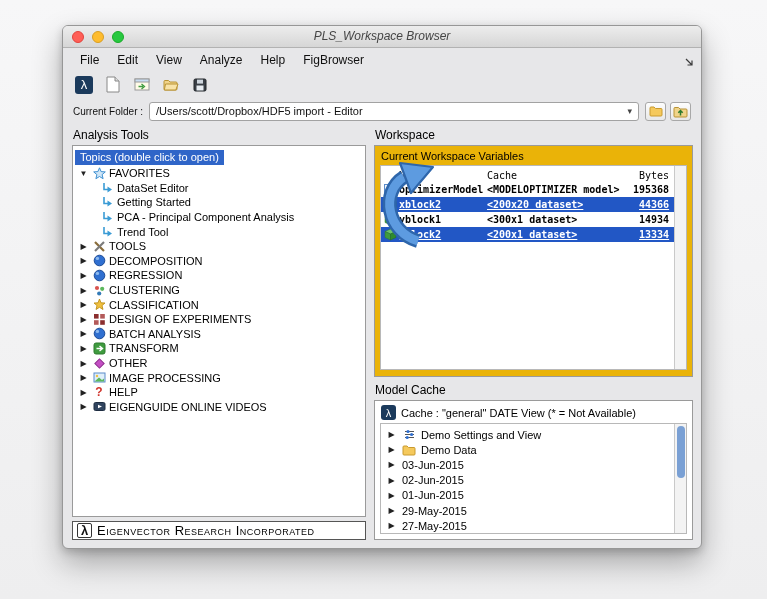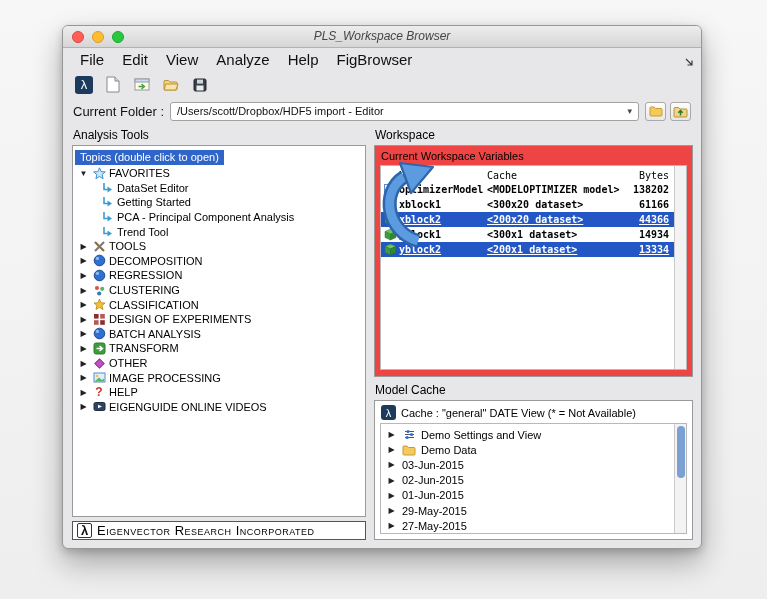--- a/index.html
+++ b/index.html
@@ -24,28 +24,28 @@
     border-bottom:1px solid #b2b2b2;
   }
   .traffic { position:absolute; left:9px; top:5px; display:flex; gap:8px; }
   .tl { width:12px; height:12px; border-radius:50%; display:inline-block; }
   .tl.red    { background:#ff5f57; border:1px solid #e0443e; }
   .tl.yellow { background:#febc2e; border:1px solid #d89e24; }
   .tl.green  { background:#28c840; border:1px solid #1aab29; }
   .win-title { text-align:center; line-height:21px; font-size:12px; color:#454545;font-style:italic; }
 
   .menubar { flex:0 0 23px; display:flex; align-items:center; padding:0 8px; position:relative; }
-  .menu-item { font-size:15px; color:#101010; padding:2px 9px; cursor:default; }
+  .menu-item { font-size:12px; color:#101010; padding:2px 9px; cursor:default; }
   .menu-corner { position:absolute; right:7px; top:5px; }
 
   .toolbar { flex:0 0 27px; display:flex; align-items:center; gap:7px; padding:0 10px; }
   .tool-btn { display:inline-flex; align-items:center; justify-content:center; width:22px; height:22px; }
 
   .folder-row { flex:0 0 26px; display:flex; align-items:center; gap:6px; padding:0 10px; }
-  .cf-label { font-size:13px; color:#111; white-space:nowrap; }
+  .cf-label { font-size:10px; color:#111; white-space:nowrap; }
   .combo {
     flex:1; height:19px; background:#fff; border:1px solid #a2a2a2; border-radius:3px;
     display:flex; align-items:center; padding:0 6px; position:relative;
   }
   .combo-text { font-size:11px; color:#111; white-space:nowrap; overflow:hidden; flex:1; }
   .combo-arrow { font-size:9px; color:#444; margin-left:4px; }
   .cf-btn { display:inline-flex; align-items:center; justify-content:center; width:21px; height:19px;
             background:linear-gradient(#fdfdfd,#e8e8e8); border:1px solid #a8a8a8; border-radius:3px; }
 
   
@@ -68,21 +68,21 @@
 
   .footer-box {
     margin-top:4px; flex:0 0 19px; background:#fff; border:1px solid #555;
     display:flex; align-items:center; gap:5px; padding:0 4px;
   }
   .footer-lambda { font-size:13px; font-weight:bold; color:#111; border:1px solid #333; width:15px; height:15px;
                    display:inline-flex; align-items:center; justify-content:center; border-radius:2px; }
   .footer-text { font-variant:small-caps; font-size:13px; letter-spacing:.5px; color:#000; white-space:nowrap; }
 
   .right-col { flex:1; display:flex; flex-direction:column; min-height:0; }
-  .ws-panel { flex:0 0 232px; background:#ef4444; border:1px solid #9a9a9a; padding:3px 5px 6px; display:flex; flex-direction:column; }
+  .ws-panel { flex:0 0 232px; background:#eab308; border:1px solid #9a9a9a; padding:3px 5px 6px; display:flex; flex-direction:column; }
   .ws-subtitle { font-size:11px; color:#000; padding:1px 0 3px 1px; }
   .ws-box { flex:1; border:1px solid #b8b8b8; display:flex; min-height:0; background:#fff; }
   .ws-table { flex:1; padding-top:2px; font-family:"DejaVu Sans Mono", monospace; font-size:10px; min-width:0; }
   .ws-header { display:flex; align-items:center; height:14px; color:#000; }
   .ws-row { display:flex; align-items:center; height:15px; font-weight:bold; color:#000; }
   .ws-row.selected { background:#2257c5; color:#fff;text-decoration:underline; }
   .c-icon { width:18px; flex:0 0 18px; display:inline-flex; justify-content:center; }
   .c-name { width:88px; flex:0 0 88px; white-space:nowrap; overflow:hidden; }
   .c-value { width:146px; flex:0 0 146px; white-space:nowrap; overflow:hidden; }
   .c-bytes { flex:1; text-align:right; padding-right:5px; white-space:nowrap; }
@@ -386,35 +386,21 @@
                     <span class="c-icon">
                       <span class="icn">
                         <svg width="13" height="13">
                           <rect x=".5" y="1.5" width="12" height="10" fill="#eef4fb" stroke="#5b8bc9"></rect>
                           <polyline points="2,9 5,6 8,8 11,4" fill="none" stroke="#2f6fc1" stroke-width="1.2"></polyline>
                         </svg>
                       </span>
                     </span>
                     <span class="c-name">optimizerModel</span>
                     <span class="c-value">&lt;MODELOPTIMIZER model&gt;</span>
-                    <span class="c-bytes">138202</span>
-                  </div>
-                  <div class="ws-row">
-                    <span class="c-icon">
-                      <span class="icn">
-                        <svg width="13" height="13" viewBox="0 0 13 13">
-                          <polygon points="6.5,1 12,3.5 6.5,6 1,3.5" fill="#6cc26c" stroke="#2d7a2d" stroke-width=".5"></polygon>
-                          <polygon points="1,3.5 6.5,6 6.5,12 1,9.5" fill="#3f9b3f" stroke="#2d7a2d" stroke-width=".5"></polygon>
-                          <polygon points="12,3.5 6.5,6 6.5,12 12,9.5" fill="#2f8b2f" stroke="#256b25" stroke-width=".5"></polygon>
-                        </svg>
-                      </span>
-                    </span>
-                    <span class="c-name">xblock1</span>
-                    <span class="c-value">&lt;300x20 dataset&gt;</span>
-                    <span class="c-bytes">61166</span>
+                    <span class="c-bytes">195368</span>
                   </div>
                   <div class="ws-row selected">
                     <span class="c-icon">
                       <span class="icn">
                         <svg width="13" height="13" viewBox="0 0 13 13">
                           <polygon points="6.5,1 12,3.5 6.5,6 1,3.5" fill="#6cc26c" stroke="#2d7a2d" stroke-width=".5"></polygon>
                           <polygon points="1,3.5 6.5,6 6.5,12 1,9.5" fill="#3f9b3f" stroke="#2d7a2d" stroke-width=".5"></polygon>
                           <polygon points="12,3.5 6.5,6 6.5,12 12,9.5" fill="#2f8b2f" stroke="#256b25" stroke-width=".5"></polygon>
                         </svg>
                       </span>

